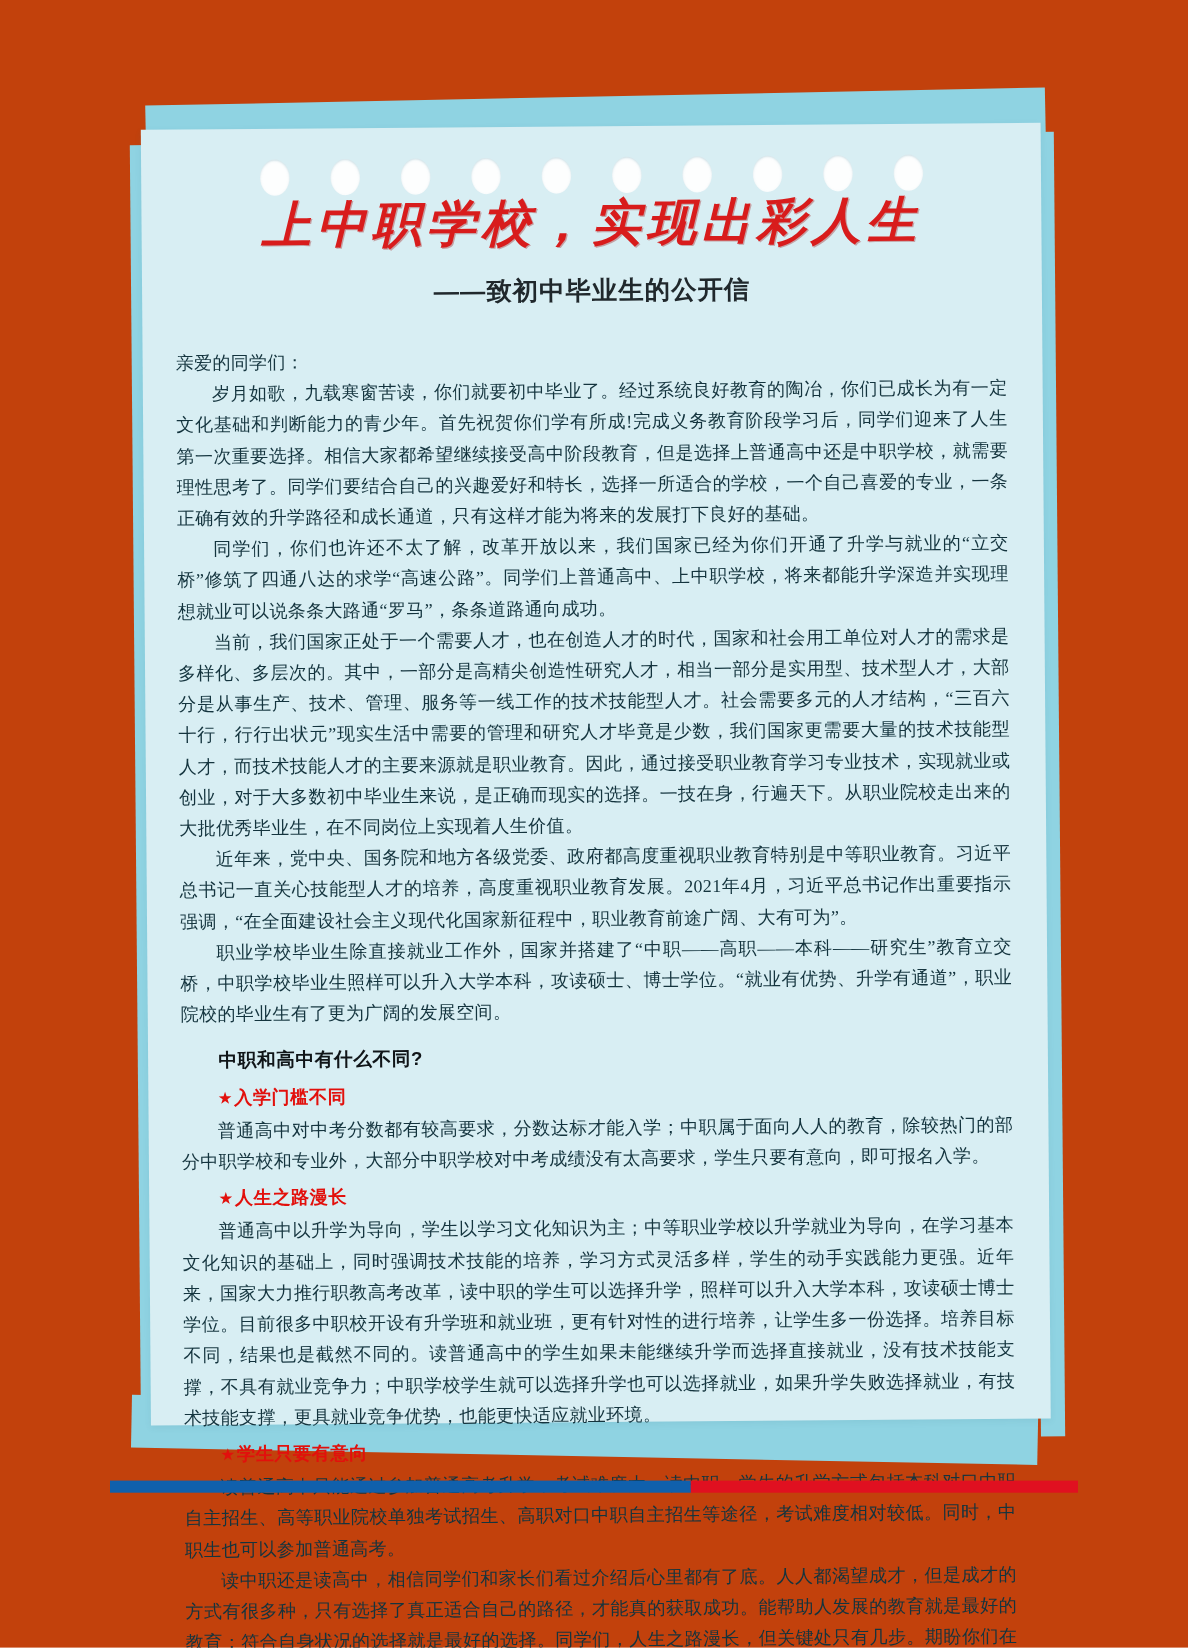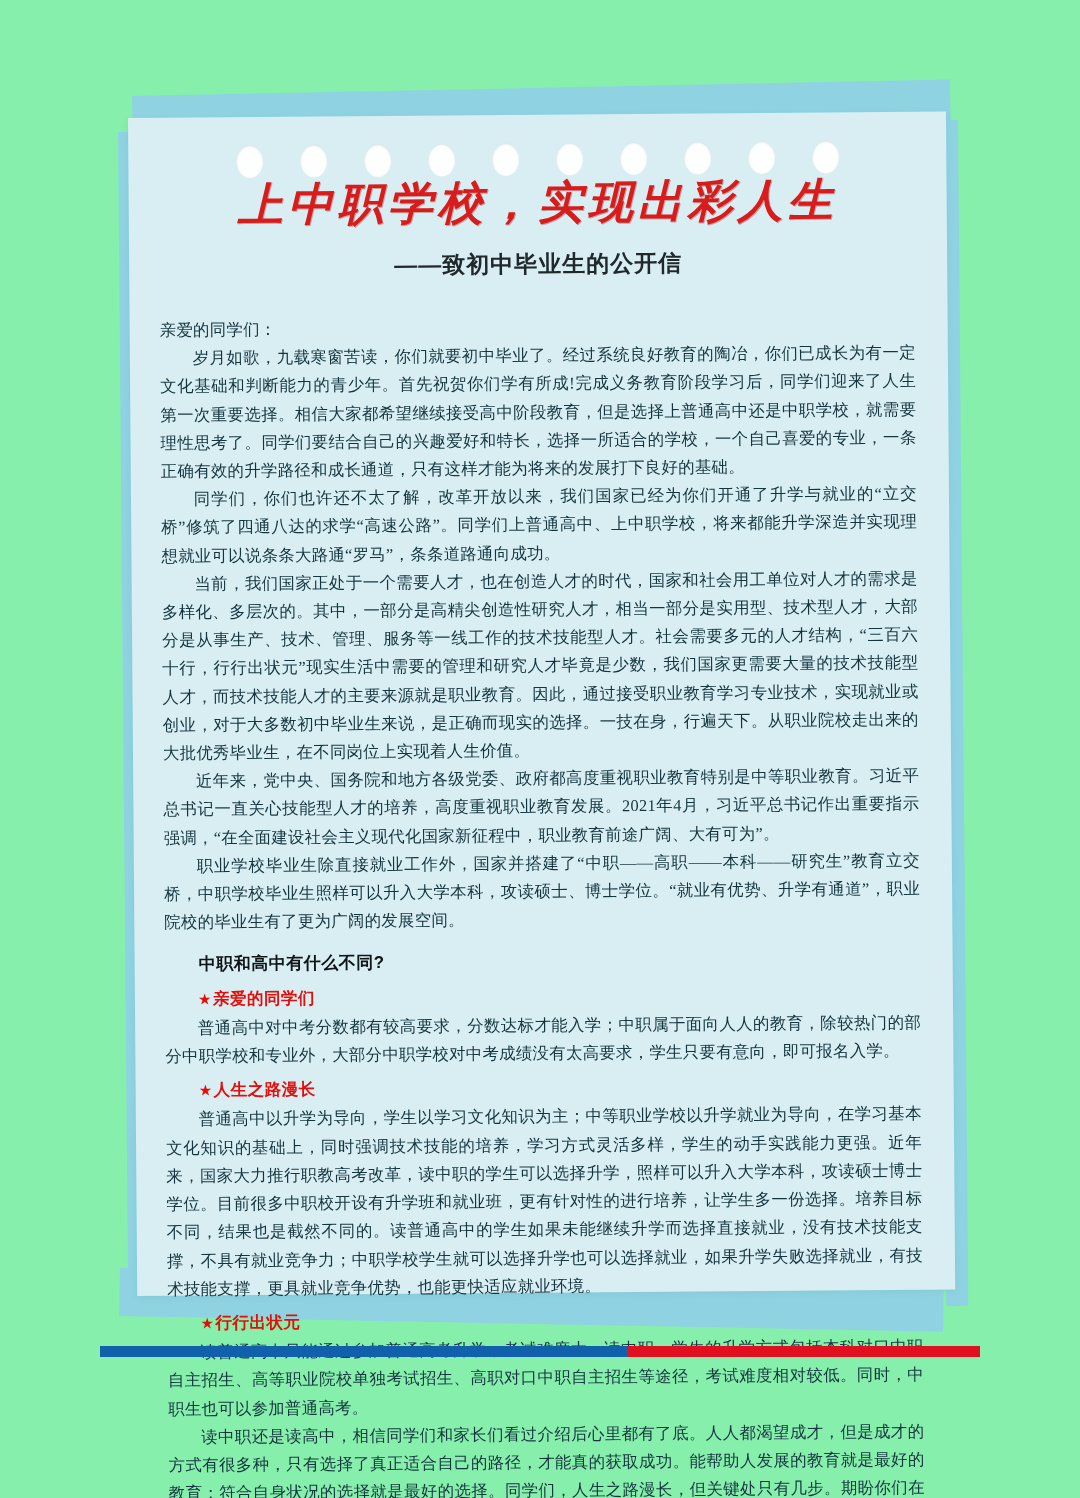--- a/index.html
+++ b/index.html
@@ -12,21 +12,21 @@
     height: 1498px;
     overflow: hidden;
     font-family: "Liberation Serif", "DejaVu Serif", serif;
     position: relative;
   }
 
   
   #poster {
     position: absolute;
     inset: 0;
-    background: #86efac;
+    background: #c2410c;
   }
 
   
   .backsheet {
     position: absolute;
     background: #8fd3e2;
   }
   .backsheet-top {
     left: 132px;
     top: 96px;
@@ -202,27 +202,27 @@
       <p class="salute">亲爱的同学们：</p>
 
       <p class="para">岁月如歌，九载寒窗苦读，你们就要初中毕业了。经过系统良好教育的陶冶，你们已成长为有一定文化基础和判断能力的青少年。首先祝贺你们学有所成!完成义务教育阶段学习后，同学们迎来了人生第一次重要选择。相信大家都希望继续接受高中阶段教育，但是选择上普通高中还是中职学校，就需要理性思考了。同学们要结合自己的兴趣爱好和特长，选择一所适合的学校，一个自己喜爱的专业，一条正确有效的升学路径和成长通道，只有这样才能为将来的发展打下良好的基础。</p>
       <p class="para">同学们，你们也许还不太了解，改革开放以来，我们国家已经为你们开通了升学与就业的“立交桥”修筑了四通八达的求学“高速公路”。同学们上普通高中、上中职学校，将来都能升学深造并实现理想就业可以说条条大路通“罗马”，条条道路通向成功。</p>
       <p class="para">当前，我们国家正处于一个需要人才，也在创造人才的时代，国家和社会用工单位对人才的需求是多样化、多层次的。其中，一部分是高精尖创造性研究人才，相当一部分是实用型、技术型人才，大部分是从事生产、技术、管理、服务等一线工作的技术技能型人才。社会需要多元的人才结构，“三百六十行，行行出状元”现实生活中需要的管理和研究人才毕竟是少数，我们国家更需要大量的技术技能型人才，而技术技能人才的主要来源就是职业教育。因此，通过接受职业教育学习专业技术，实现就业或创业，对于大多数初中毕业生来说，是正确而现实的选择。一技在身，行遍天下。从职业院校走出来的大批优秀毕业生，在不同岗位上实现着人生价值。</p>
       <p class="para">近年来，党中央、国务院和地方各级党委、政府都高度重视职业教育特别是中等职业教育。习近平总书记一直关心技能型人才的培养，高度重视职业教育发展。2021年4月，习近平总书记作出重要指示强调，“在全面建设社会主义现代化国家新征程中，职业教育前途广阔、大有可为”。</p>
       <p class="para">职业学校毕业生除直接就业工作外，国家并搭建了“中职——高职——本科——研究生”教育立交桥，中职学校毕业生照样可以升入大学本科，攻读硕士、博士学位。“就业有优势、升学有通道”，职业院校的毕业生有了更为广阔的发展空间。</p>
 
       <p class="qheading">中职和高中有什么不同?</p>
 
-      <p class="rheading"><span class="star">★</span><span>亲爱的同学们</span></p>
+      <p class="rheading"><span class="star">★</span><span>入学门槛不同</span></p>
       <p class="para">普通高中对中考分数都有较高要求，分数达标才能入学；中职属于面向人人的教育，除较热门的部分中职学校和专业外，大部分中职学校对中考成绩没有太高要求，学生只要有意向，即可报名入学。</p>
 
       <p class="rheading"><span class="star">★</span><span>人生之路漫长</span></p>
       <p class="para">普通高中以升学为导向，学生以学习文化知识为主；中等职业学校以升学就业为导向，在学习基本文化知识的基础上，同时强调技术技能的培养，学习方式灵活多样，学生的动手实践能力更强。近年来，国家大力推行职教高考改革，读中职的学生可以选择升学，照样可以升入大学本科，攻读硕士博士学位。目前很多中职校开设有升学班和就业班，更有针对性的进行培养，让学生多一份选择。培养目标不同，结果也是截然不同的。读普通高中的学生如果未能继续升学而选择直接就业，没有技术技能支撑，不具有就业竞争力；中职学校学生就可以选择升学也可以选择就业，如果升学失败选择就业，有技术技能支撑，更具就业竞争优势，也能更快适应就业环境。</p>
 
-      <p class="rheading"><span class="star">★</span><span>行行出状元</span></p>
+      <p class="rheading"><span class="star">★</span><span>学生只要有意向</span></p>
       <p class="para">读普通高中只能通过参加普通高考升学，考试难度大，读中职，学生的升学方式包括本科对口中职自主招生、高等职业院校单独考试招生、高职对口中职自主招生等途径，考试难度相对较低。同时，中职生也可以参加普通高考。</p>
 
       <p class="para">读中职还是读高中，相信同学们和家长们看过介绍后心里都有了底。人人都渴望成才，但是成才的方式有很多种，只有选择了真正适合自己的路径，才能真的获取成功。能帮助人发展的教育就是最好的教育；符合自身状况的选择就是最好的选择。同学们，人生之路漫长，但关键处只有几步。期盼你们在这一人生选择的关键时刻，认清形势，正视现实，珍惜机遇，从自己的实际出发，立足未来发展，根据需要与可能，爱好和兴趣，选择最适合的教育，实现出彩人生!</p>
 
     </div>
   </div>
 
   <div class="bottombar">
     <div class="bar-blue" style="width:60%"></div>
     <div class="bar-red" style="width:40%"></div>

